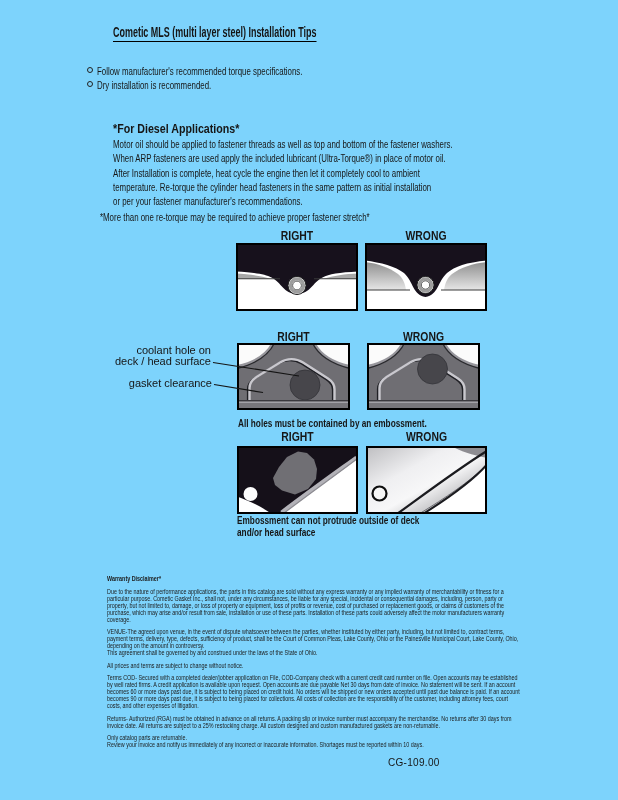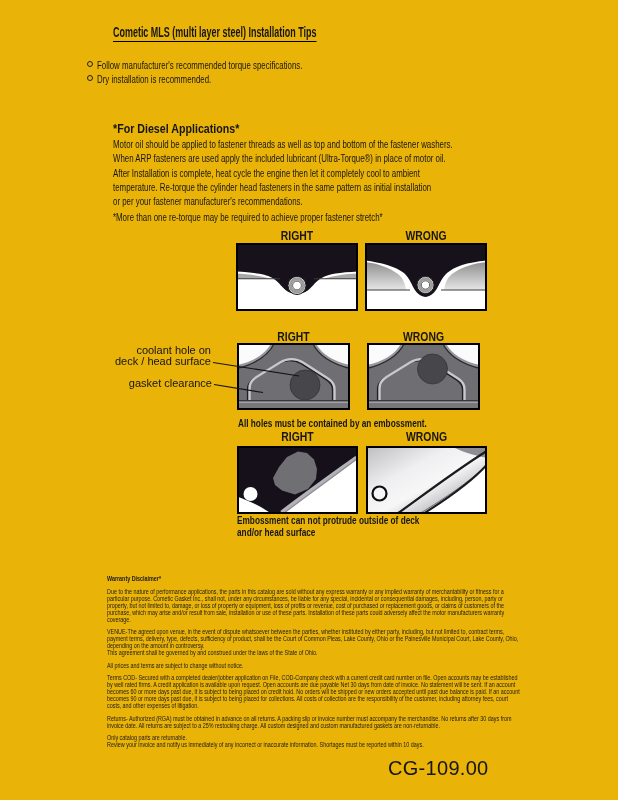--- a/index.html
+++ b/index.html
@@ -1,16 +1,16 @@
 <!DOCTYPE html>
 <html><head>
 <meta charset="utf-8">
 <style>
   html,body{margin:0;padding:0;background:#fff;}
-  .page{position:relative;width:618px;height:800px;background:#eab308;overflow:hidden;
+  .page{position:relative;width:618px;height:800px;background:#7dd3fc;overflow:hidden;
         font-family:"Liberation Sans",sans-serif;color:#161616;}
   .abs{position:absolute;}
   .cx{display:inline-block;transform-origin:0 0;white-space:pre;}
   .s64{transform:scaleX(.64);}
   .s75{transform:scaleX(.75);}
   .s82{transform:scaleX(.82);}
   .title{font-weight:bold;font-size:14px;border-bottom:1.5px solid #000;padding-bottom:1px;}
   .h2{font-weight:bold;font-size:13px;}
   .para{font-size:10.5px;line-height:14px;}
   .brow{height:14px;line-height:14px;white-space:nowrap;}
@@ -19,50 +19,50 @@
   .brow .d{display:inline-block;width:4px;height:4px;background:#111;border-radius:50%;
            margin:0 4px 1px 0;vertical-align:middle;}
   .brow.sub{padding-left:30px;}
   .bt{font-size:10.5px;}
   .rw{font-weight:bold;font-size:13px;line-height:13px;text-align:center;transform:scaleX(.8);}
   .cap{font-weight:bold;font-size:11px;line-height:11.5px;}
   .ann{font-size:11px;line-height:10.5px;text-align:right;white-space:pre-line;}
   .fp{width:500px;transform:scaleX(.83);transform-origin:0 0;font-size:6.5px;line-height:7px;color:#1c1c1c;}
   .fp p{margin:0 0 5.5px 0;white-space:pre-line;}
   .fph{font-weight:bold;margin-bottom:5.5px;}
-  .pageno{font-size:20px;letter-spacing:.3px;}
+  .pageno{font-size:10px;letter-spacing:.3px;}
   svg{display:block;}
 </style>
 </head>
 <body>
 
 <div class="page">
 
   <div class="abs" style="left:113px;top:23px">
     <span class="cx s64 title">Cometic MLS (multi layer steel) Installation Tips</span>
   </div>
 
-  <div class="abs" style="left:87px;top:57px">
+  <div class="abs" style="left:87px;top:63px">
     <div class="brow"><span class="o"></span><span class="cx s75 bt">Follow manufacturer's recommended torque specifications.</span></div>
     <div class="brow"><span class="o"></span><span class="cx s75 bt">Dry installation is recommended.</span></div>
   </div>
 
   <div class="abs" style="left:113px;top:119px">
     <span class="cx s82 h2">*For Diesel Applications*</span>
   </div>
   <div class="abs" style="left:113px;top:137px">
     <span class="cx s75 para">Motor oil should be applied to fastener threads as well as top and bottom of the fastener washers.
 When ARP fasteners are used apply the included lubricant (Ultra-Torque®) in place of motor oil.</span>
   </div>
   <div class="abs" style="left:113px;top:166px">
     <span class="cx s75 para">After Installation is complete, heat cycle the engine then let it completely cool to ambient
 temperature. Re-torque the cylinder head fasteners in the same pattern as initial installation
 or per your fastener manufacturer's recommendations.</span>
   </div>
-  <div class="abs" style="left:113px;top:207px">
+  <div class="abs" style="left:100px;top:207px">
     <span class="cx s75 para">*More than one re-torque may be required to achieve proper fastener stretch*</span>
   </div>
 
   <div class="abs rw" style="left:236px;top:229px;width:122px">RIGHT</div>
   <div class="abs rw" style="left:365px;top:229px;width:122px">WRONG</div>
 
   <svg class="abs" style="left:236px;top:243px" width="122" height="68" viewBox="0 0 122 68">
     <rect width="122" height="68" fill="#ffffff"></rect>
     <path d="M0,0 H122 V28.5 C103,29.5 93,31 86.5,34.5 C76,40 75,50 61,51.5 C47,50 46,40 35.5,34.5 C29,31 19,29.5 0,28.5 Z" fill="#17111c"></path>
     <path d="M0,30.5 C13,31 25,32.8 34.5,35.8 L0,35.8 Z" fill="#a8a8a8"></path>

